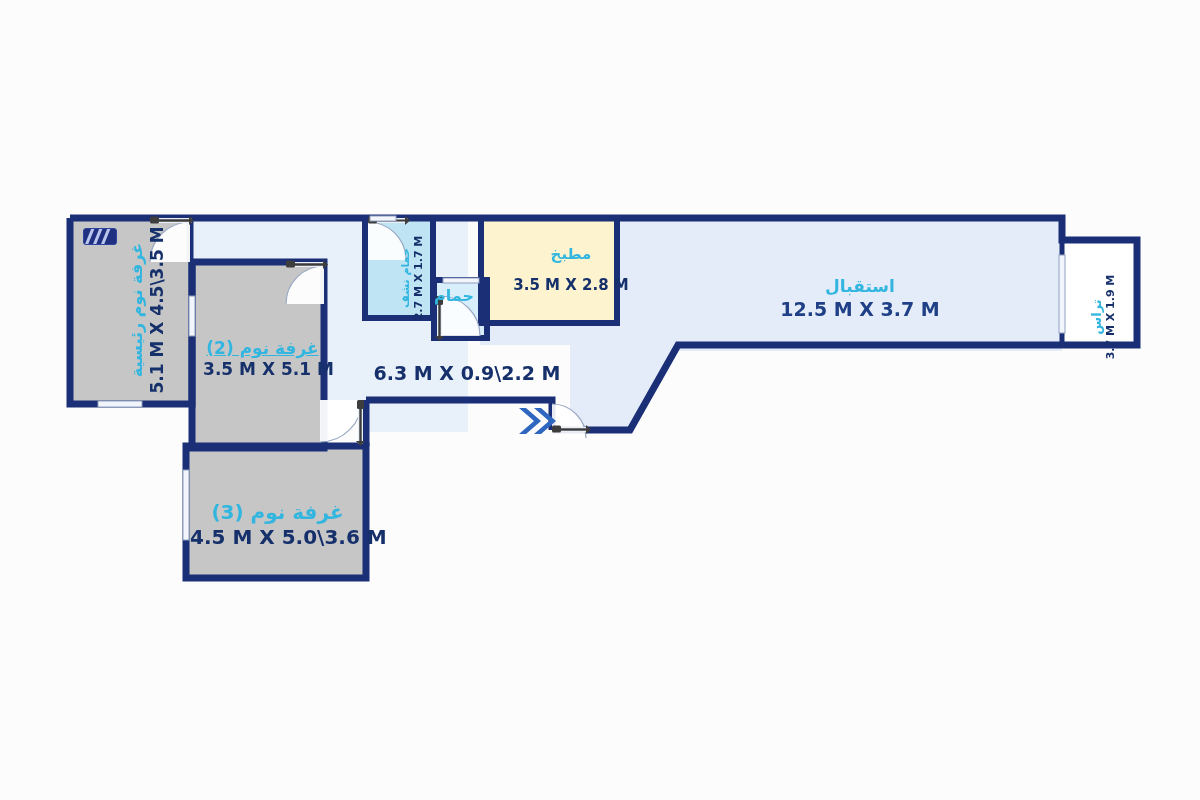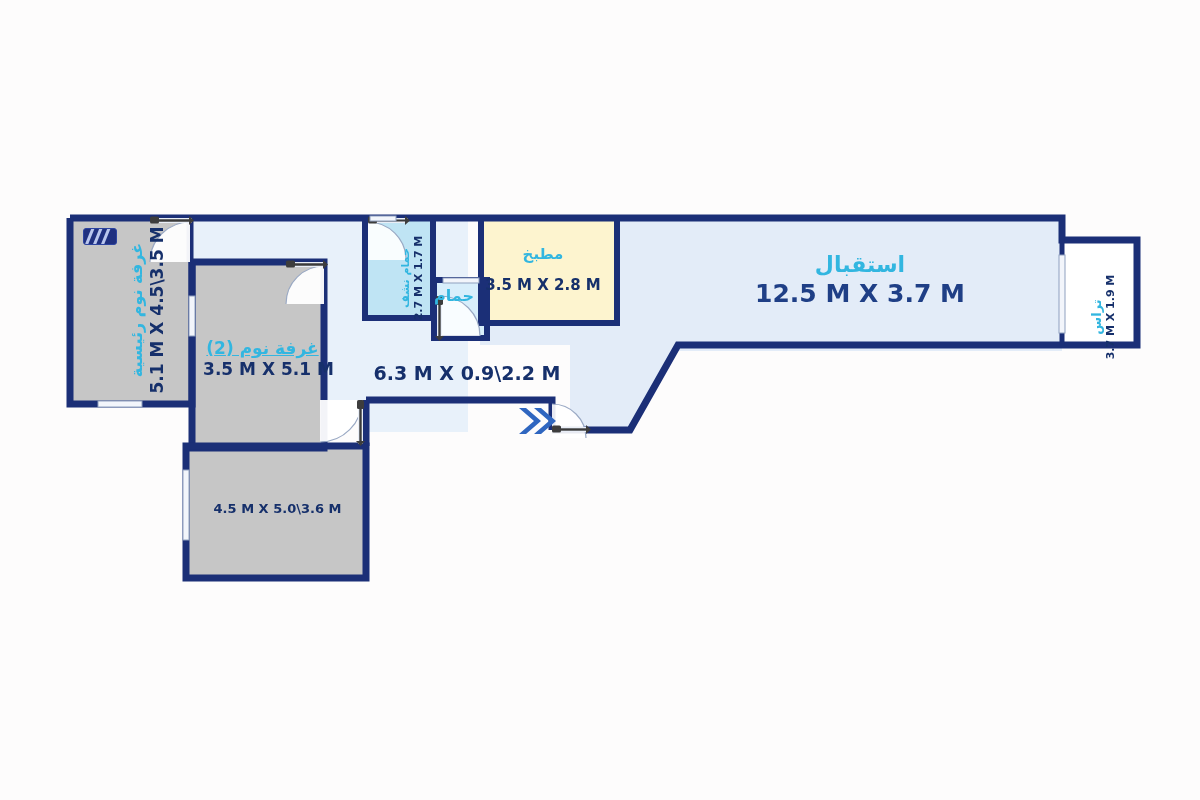--- a/index.html
+++ b/index.html
@@ -18,34 +18,34 @@
     letter-spacing:.2px;
     text-align:center;
   }
   .rdim{
     color:#16306b;
     font-weight:bold;
     text-align:center;
   }
   
   #lbl-reception{left:700px;top:252px;width:320px;}
-  #lbl-reception .rname{font-size:22px;}
-  #lbl-reception .rdim{font-size:25px;margin-top:2px;color:#1f3f86;}
-  
-  #lbl-kitchen{left:478px;top:245px;width:130px;}
+  #lbl-reception .rname{font-size:17px;margin-top:24px;}
+  #lbl-reception .rdim{font-size:19px;margin-top:2px;color:#1f3f86;}
+  
+  #lbl-kitchen{left:506px;top:245px;width:130px;}
   #lbl-kitchen .rname{font-size:15px;}
   #lbl-kitchen .rdim{font-size:15px;margin-top:13px;}
   
   #lbl-bed2{left:190px;top:338px;width:145px;}
   #lbl-bed2 .rname{font-size:17px;text-decoration:underline;}
   #lbl-bed2 .rdim{font-size:17px;margin-top:1px;padding-left:12px;}
   
   #lbl-bed3{left:190px;top:500px;width:175px;}
   #lbl-bed3 .rname{font-size:20px;}
-  #lbl-bed3 .rdim{font-size:13px;margin-top:1px;}
+  #lbl-bed3 .rdim{font-size:20px;margin-top:1px;}
   
   #lbl-corridor{left:372px;top:362px;width:190px;}
   #lbl-corridor .rdim{font-size:19px;}
   
   #lbl-bath{left:430px;top:286px;width:48px;}
   #lbl-bath .rname{font-size:16px;}
   
   #lbl-master{
     left:47px;top:290px;width:200px;
     transform:rotate(-90deg);transform-origin:center center;
@@ -224,20 +224,21 @@
   <div class="rname">مطبخ</div>
   <div class="rdim">3.5 M X 2.8 M</div>
 </div>
 
 <div class="lbl" id="lbl-bed2">
   <div class="rname">غرفة نوم (2)</div>
   <div class="rdim">3.5 M X 5.1 M</div>
 </div>
 
 <div class="lbl" id="lbl-bed3">
+  <div class="rname">غرفة نوم (3)</div>
   <div class="rdim">4.5 M X 5.0\3.6 M</div>
 </div>
 
 <div class="lbl" id="lbl-corridor">
   <div class="rdim">6.3 M X 0.9\2.2 M</div>
 </div>
 
 <div class="lbl" id="lbl-bath">
   <div class="rname">حمام</div>
 </div>

